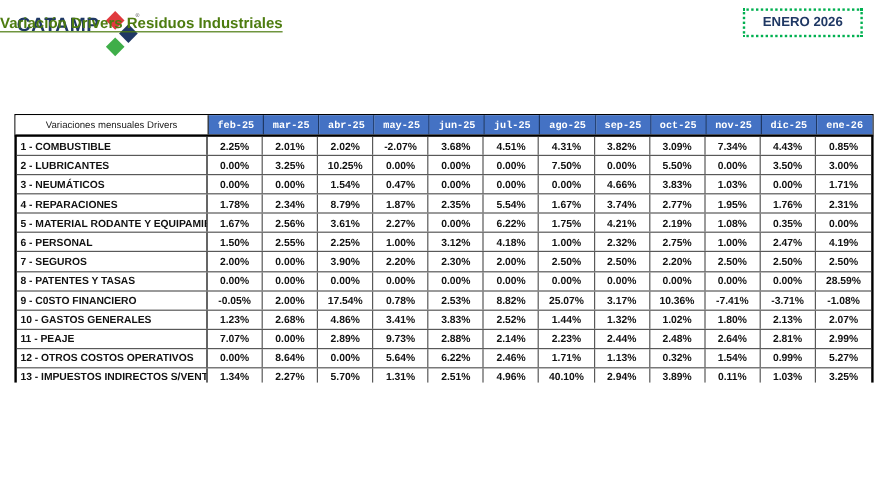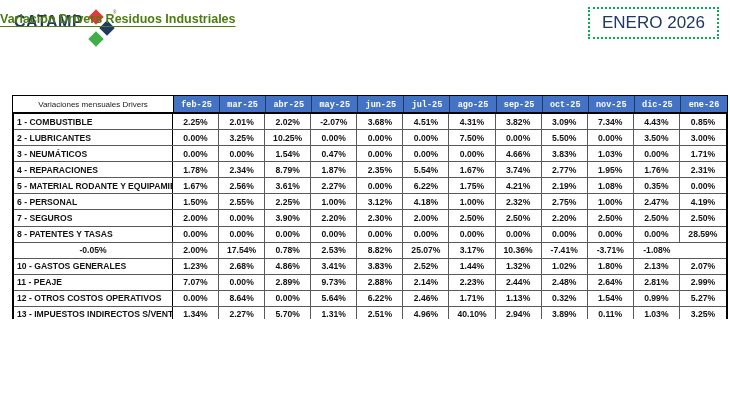--- a/index.html
+++ b/index.html
@@ -9,23 +9,23 @@
 
   
   .logo { position:absolute; left:14px; top:9px; display:flex; align-items:flex-start; gap:3px; }
   .logo-text { font-size:16px; font-weight:bold; color:#1F3864; letter-spacing:.5px; line-height:26px; }
   .logo-mark { width:32px; height:40px; }
 
   .page-title { position:absolute; left:0; top:12px; width:100%; text-align:left;
     font-size:12.5px; font-weight:bold; color:#4d7c0f;
     text-decoration:underline; text-underline-offset:3px; }
 
-  .period-badge { position:absolute; right:11px; top:7px; min-width:100px; text-align:left;
+  .period-badge { position:absolute; right:11px; top:7px; min-width:100px; text-align:center;
     padding:4px 12px; border:2px dotted #00B050; background:#fff;
-    font-size:17px; font-weight:normal; color:#1F3864; }
+    font-size:11px; font-weight:bold; color:#1F3864; }
 
   
   .strip { position:absolute; left:12px; top:80px; width:716px; height:19px;
     display:grid; grid-template-columns:161px repeat(12,1fr); border:1px solid #000;margin-top:15px; }
   .strip .corner { background:#fff; border-right:1px solid #000;
     display:flex; align-items:center; justify-content:center;
     font-size:8px; color:#1a1a1a; }
   .strip .mcell { background:#4472C4; color:#fff; border-right:1px solid #1f3864;
     display:flex; align-items:center; justify-content:center;
     font-size:8.5px; font-weight:bold;font-family:Liberation Mono, monospace; }
@@ -195,20 +195,21 @@
         <div class="cell val">0.00%</div>
         <div class="cell val">0.00%</div>
         <div class="cell val">0.00%</div>
         <div class="cell val">0.00%</div>
         <div class="cell val">0.00%</div>
         <div class="cell val">0.00%</div>
         <div class="cell val">0.00%</div>
         <div class="cell val">28.59%</div>
       </div>
       <div class="trow">
+        <div class="cell label">9 - C0STO FINANCIERO</div>
         <div class="cell val">-0.05%</div>
         <div class="cell val">2.00%</div>
         <div class="cell val">17.54%</div>
         <div class="cell val">0.78%</div>
         <div class="cell val">2.53%</div>
         <div class="cell val">8.82%</div>
         <div class="cell val">25.07%</div>
         <div class="cell val">3.17%</div>
         <div class="cell val">10.36%</div>
         <div class="cell val">-7.41%</div>

